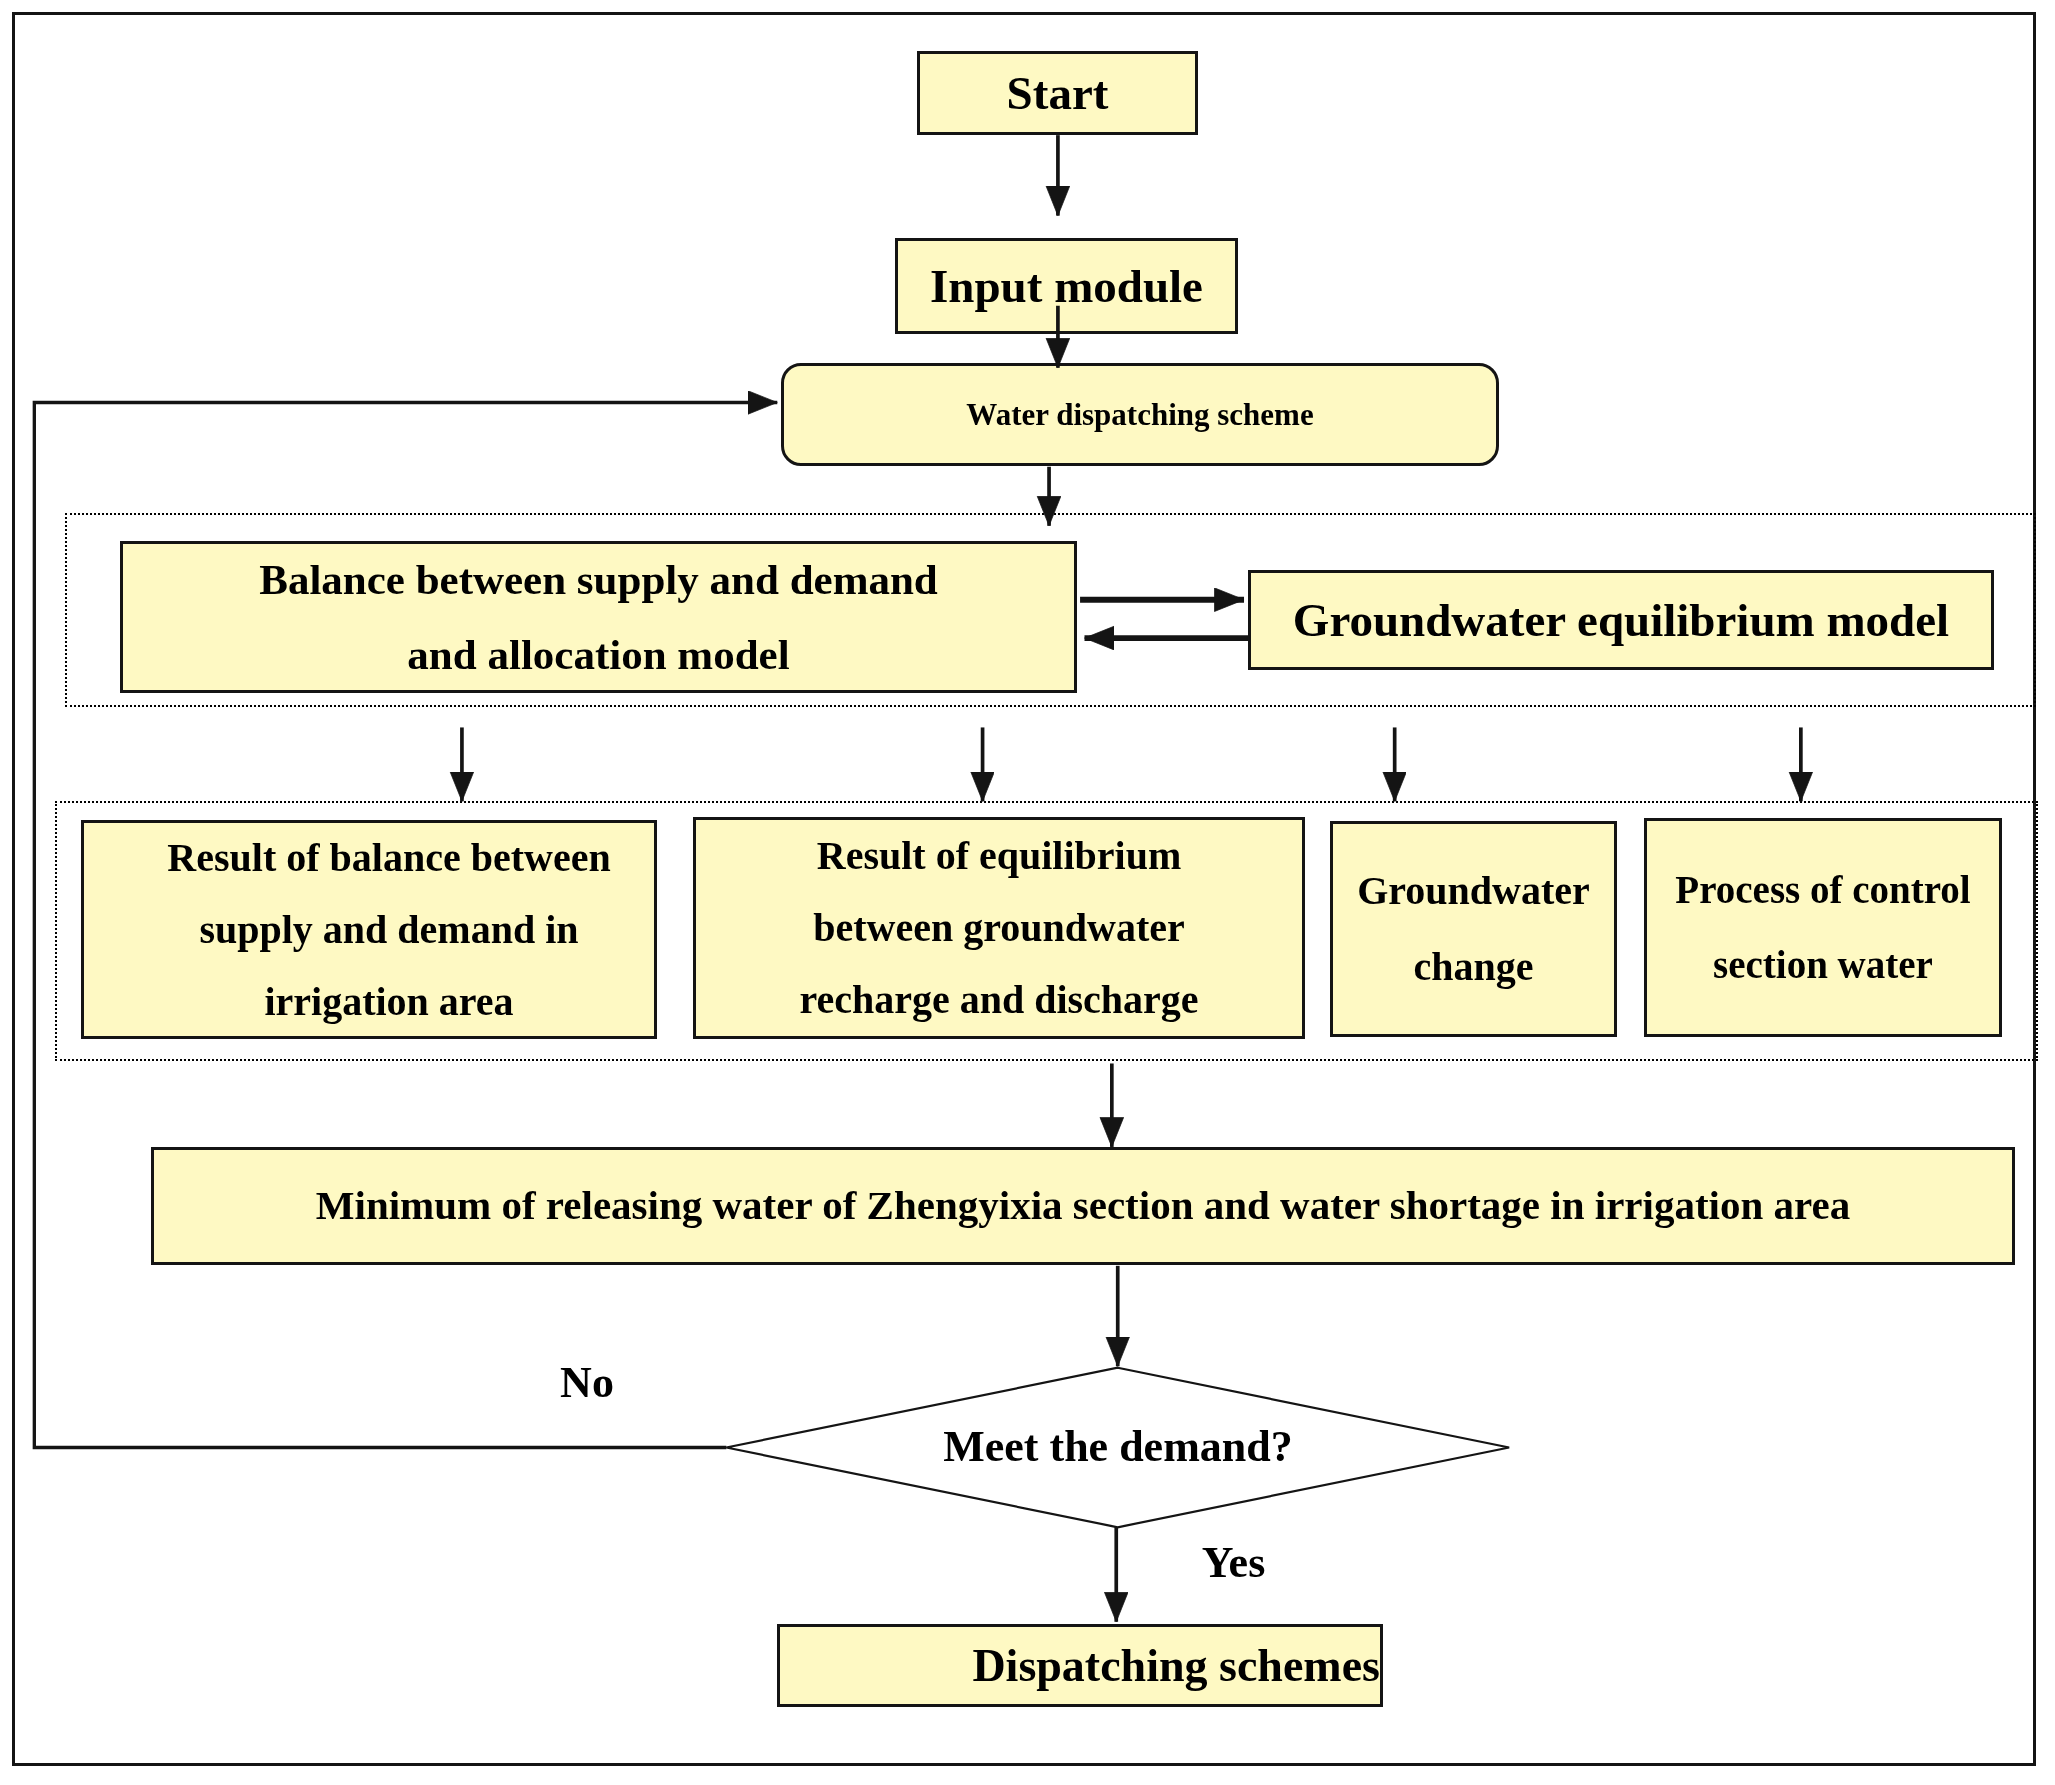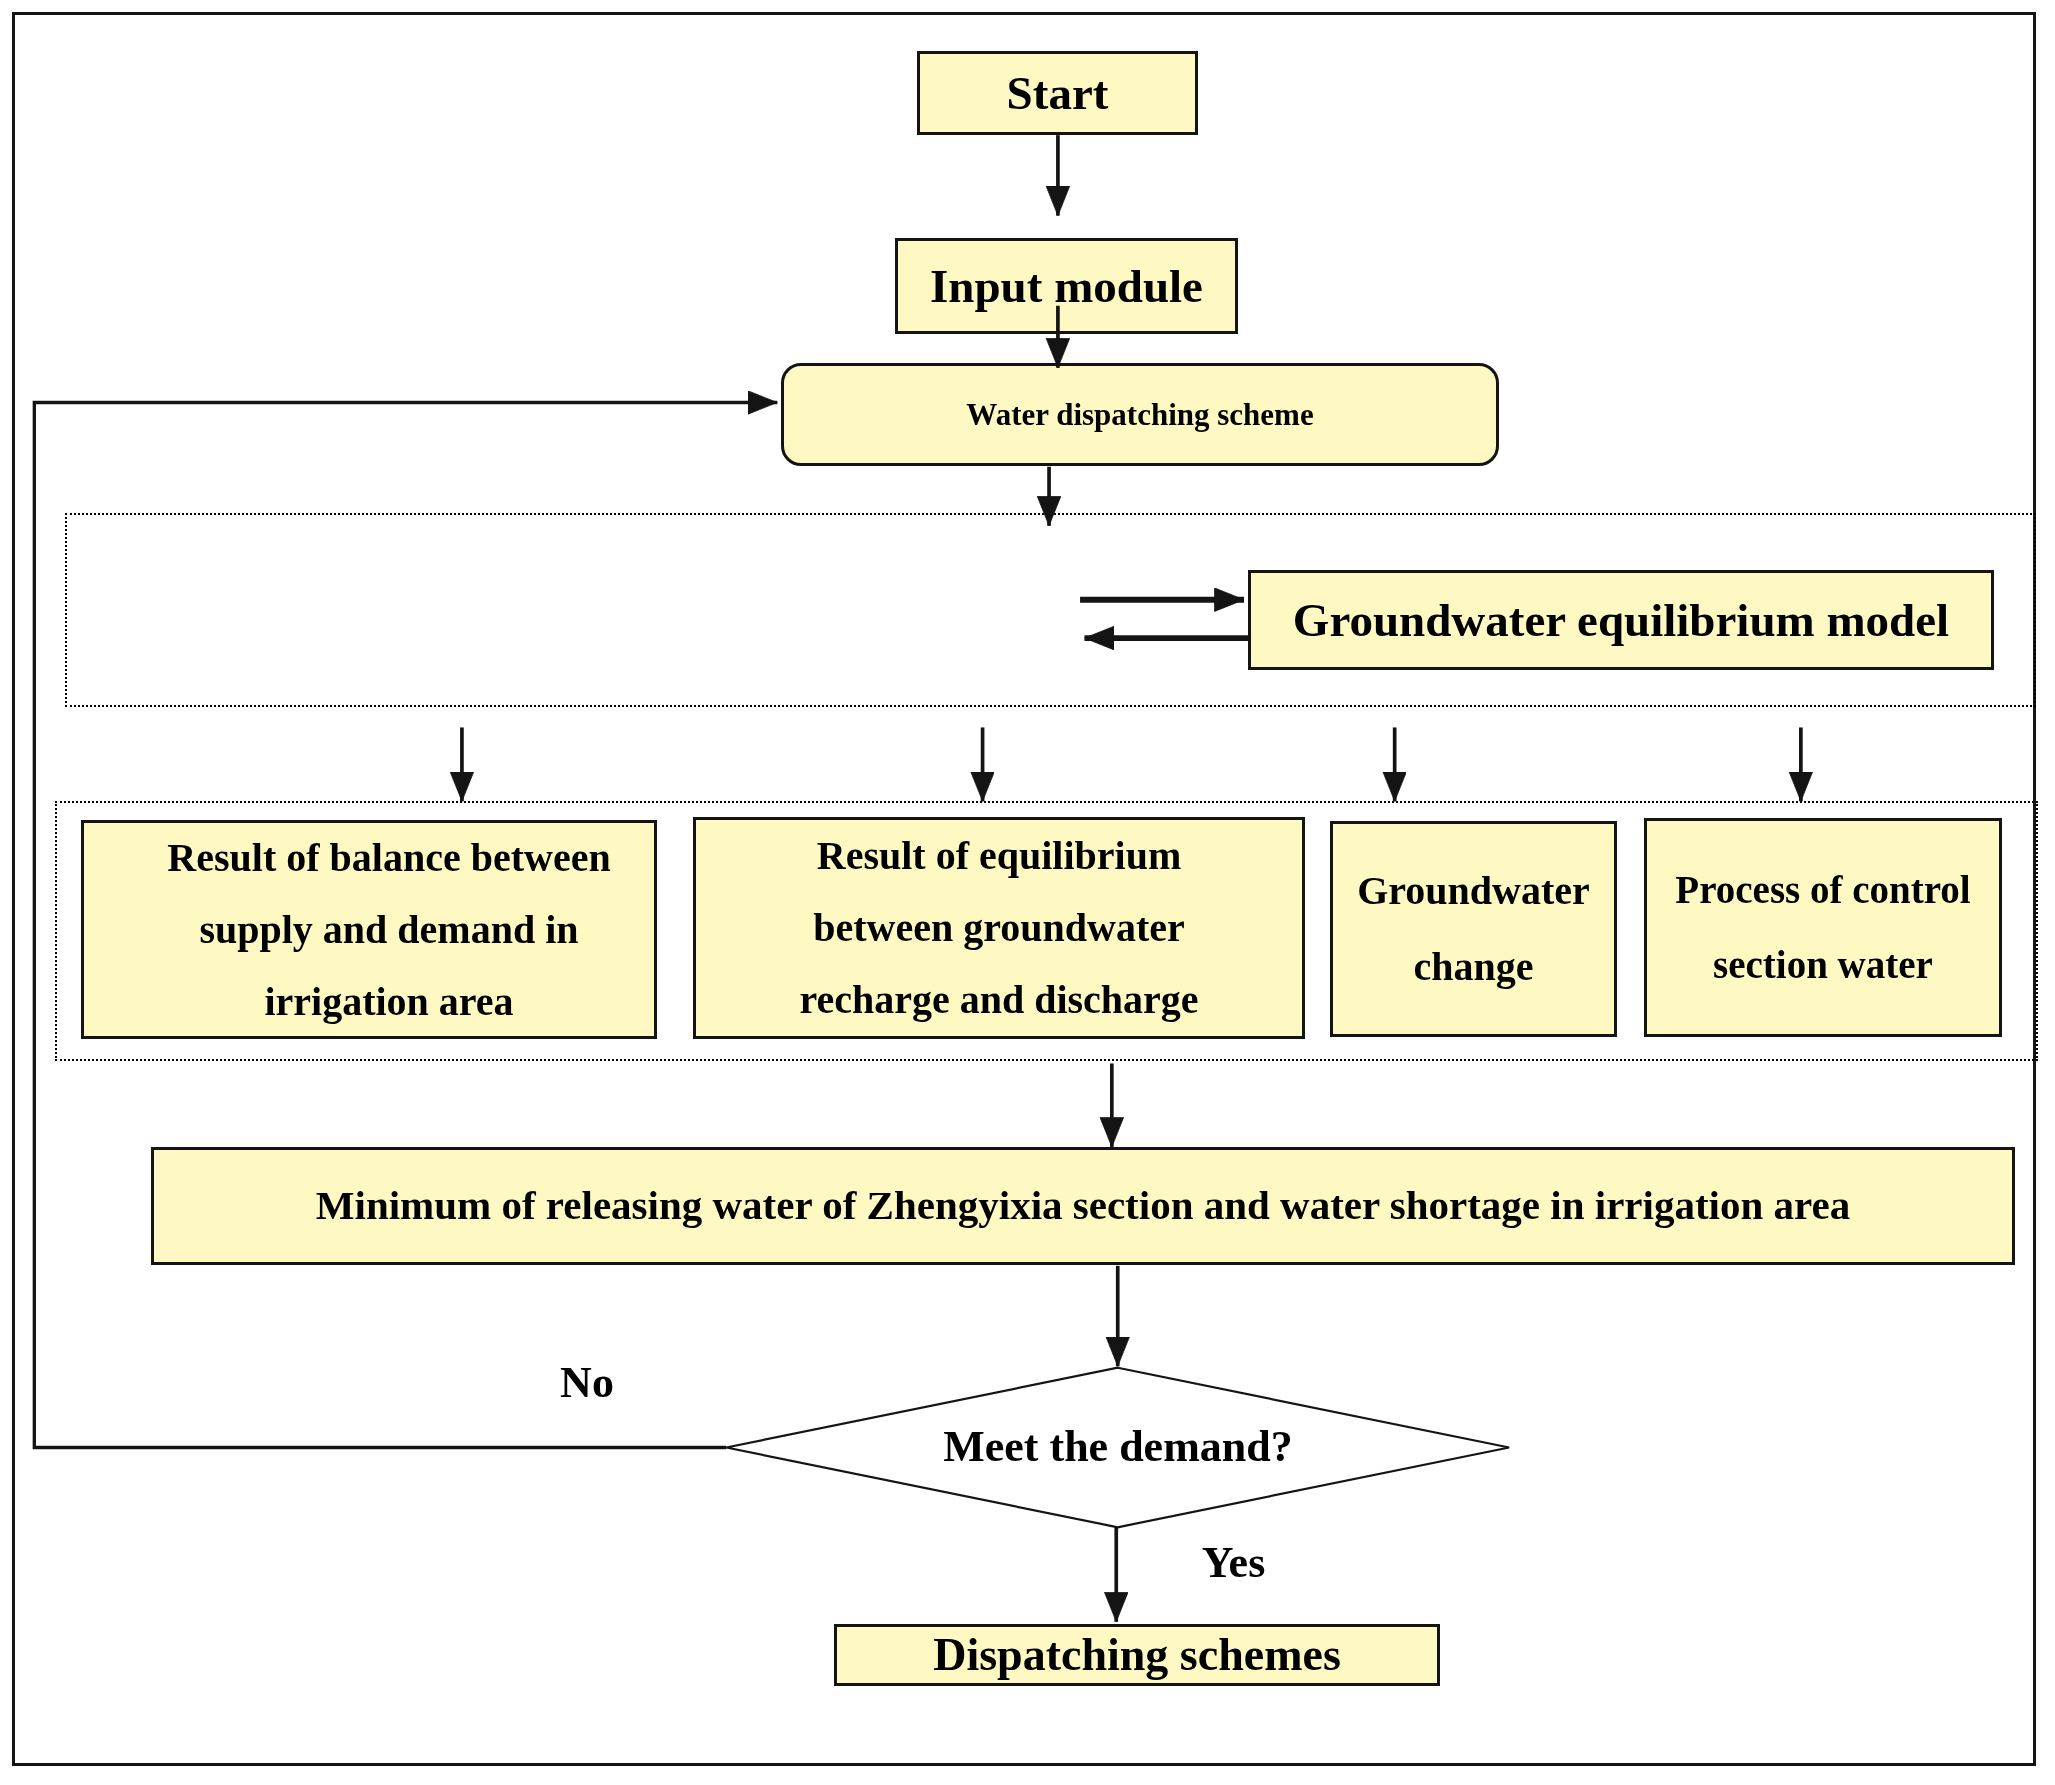--- a/index.html
+++ b/index.html
@@ -32,20 +32,23 @@
   </div>
 
   <div class="node" style="left:895px;top:210px;width:343px;height:96px;font-size:47px;margin-top:28px;">
     <span class="lbl">Input module</span>
   </div>
 
   <div class="node" style="left:781px;top:363px;width:718px;height:103px;font-size:31px;border-radius:20px;">
     <span class="lbl">Water dispatching scheme</span>
   </div>
 
+  <div class="node" style="left:120px;top:541px;width:957px;height:152px;font-size:43px;line-height:1.75;">
+    <span class="lbl">Balance between supply and demand<br>and allocation model</span>
+  </div>
 
   <div class="node" style="left:1248px;top:570px;width:746px;height:100px;font-size:47px;">
     <span class="lbl">Groundwater equilibrium model</span>
   </div>
 
   <div class="node" style="left:81px;top:820px;width:576px;height:219px;font-size:40px;line-height:1.8;padding-left:40px;">
     <span class="lbl">Result of balance between<br>supply and demand in<br>irrigation area</span>
   </div>
 
   <div class="node" style="left:1330px;top:821px;width:287px;height:216px;font-size:40px;line-height:1.9;">
@@ -57,21 +60,21 @@
   </div>
 
   <div class="node" style="left:1644px;top:818px;width:358px;height:219px;font-size:39px;line-height:1.9;">
     <span class="lbl">Process of control<br>section water</span>
   </div>
 
   <div class="node" style="left:151px;top:1147px;width:1864px;height:118px;font-size:41px;">
     <span class="lbl">Minimum of releasing water of Zhengyixia section and water shortage in irrigation area</span>
   </div>
 
-  <div class="node" style="left:834px;top:1624px;width:606px;height:62px;font-size:46px;">
+  <div class="node" style="left:777px;top:1624px;width:606px;height:83px;font-size:46px;justify-content:flex-end;">
     <span class="lbl">Dispatching schemes</span>
   </div>
 
   <svg class="connectors" viewBox="0 0 2783 2417">
     <defs>
       <marker id="ah" markerUnits="userSpaceOnUse" markerWidth="44" markerHeight="36" refX="40" refY="16" orient="auto">
         <path d="M0,0 L40,16 L0,32 Z" stroke="none" fill="#141414"></path>
       </marker>
     </defs>
 

